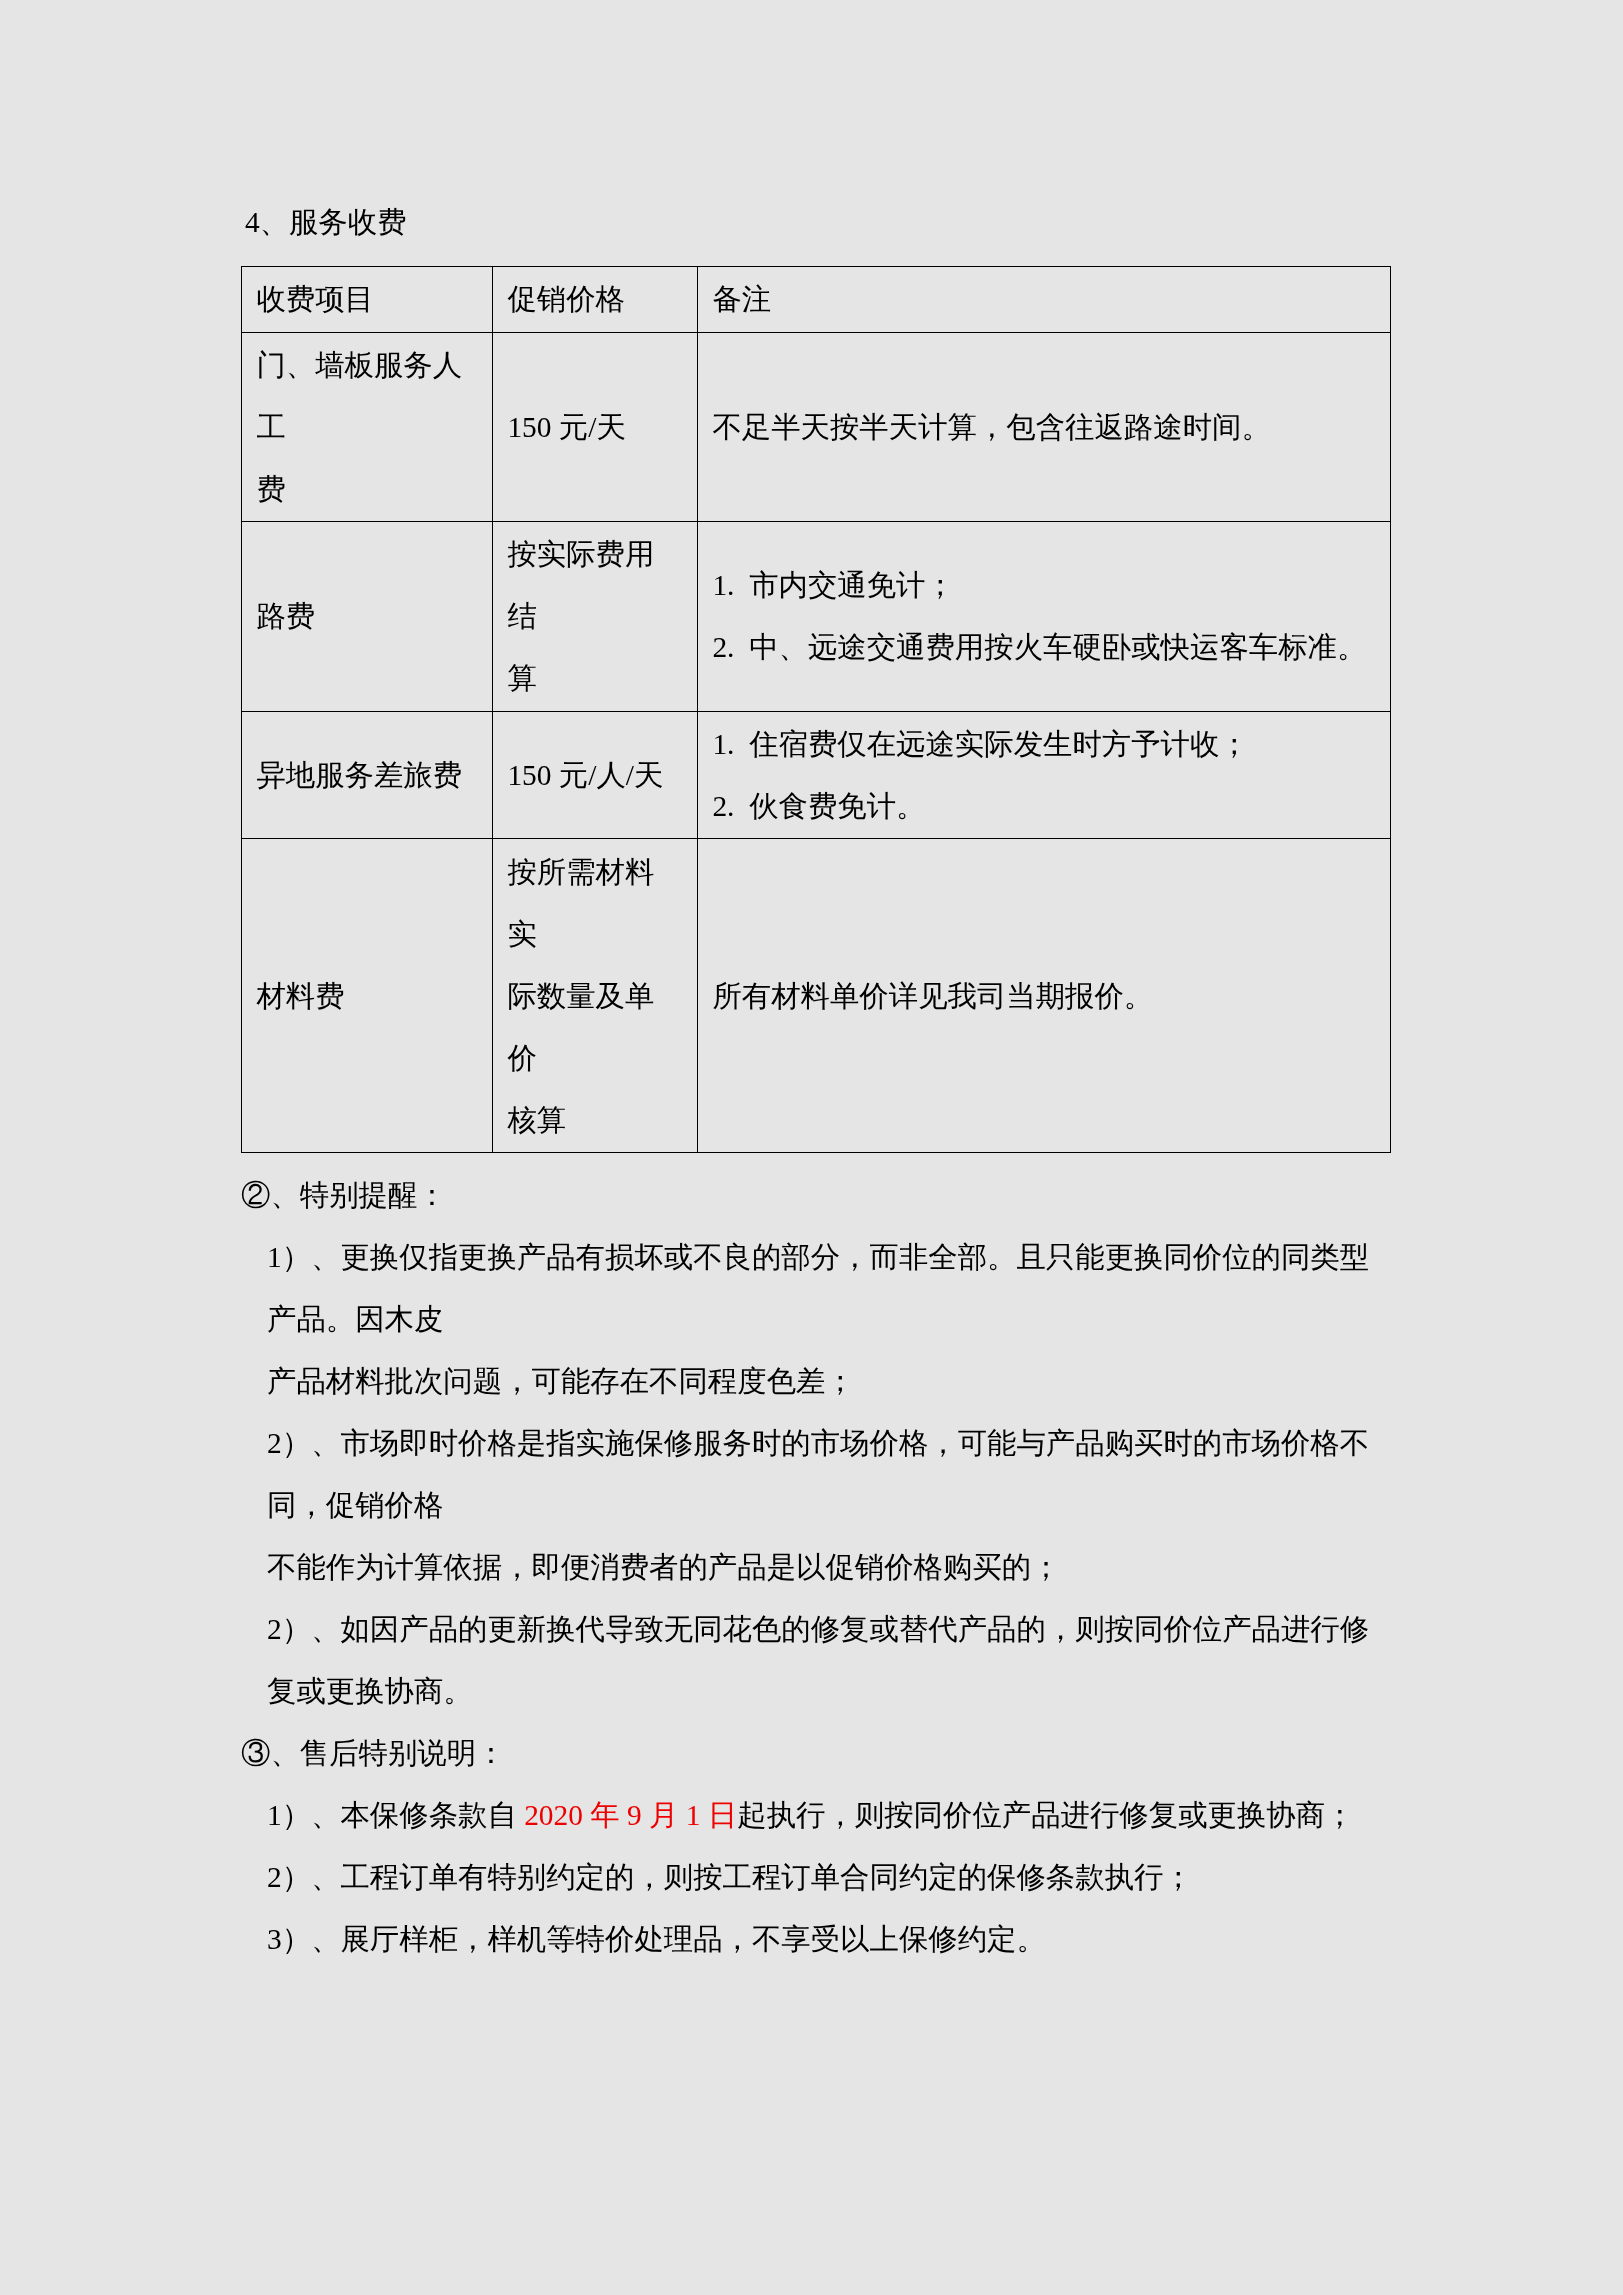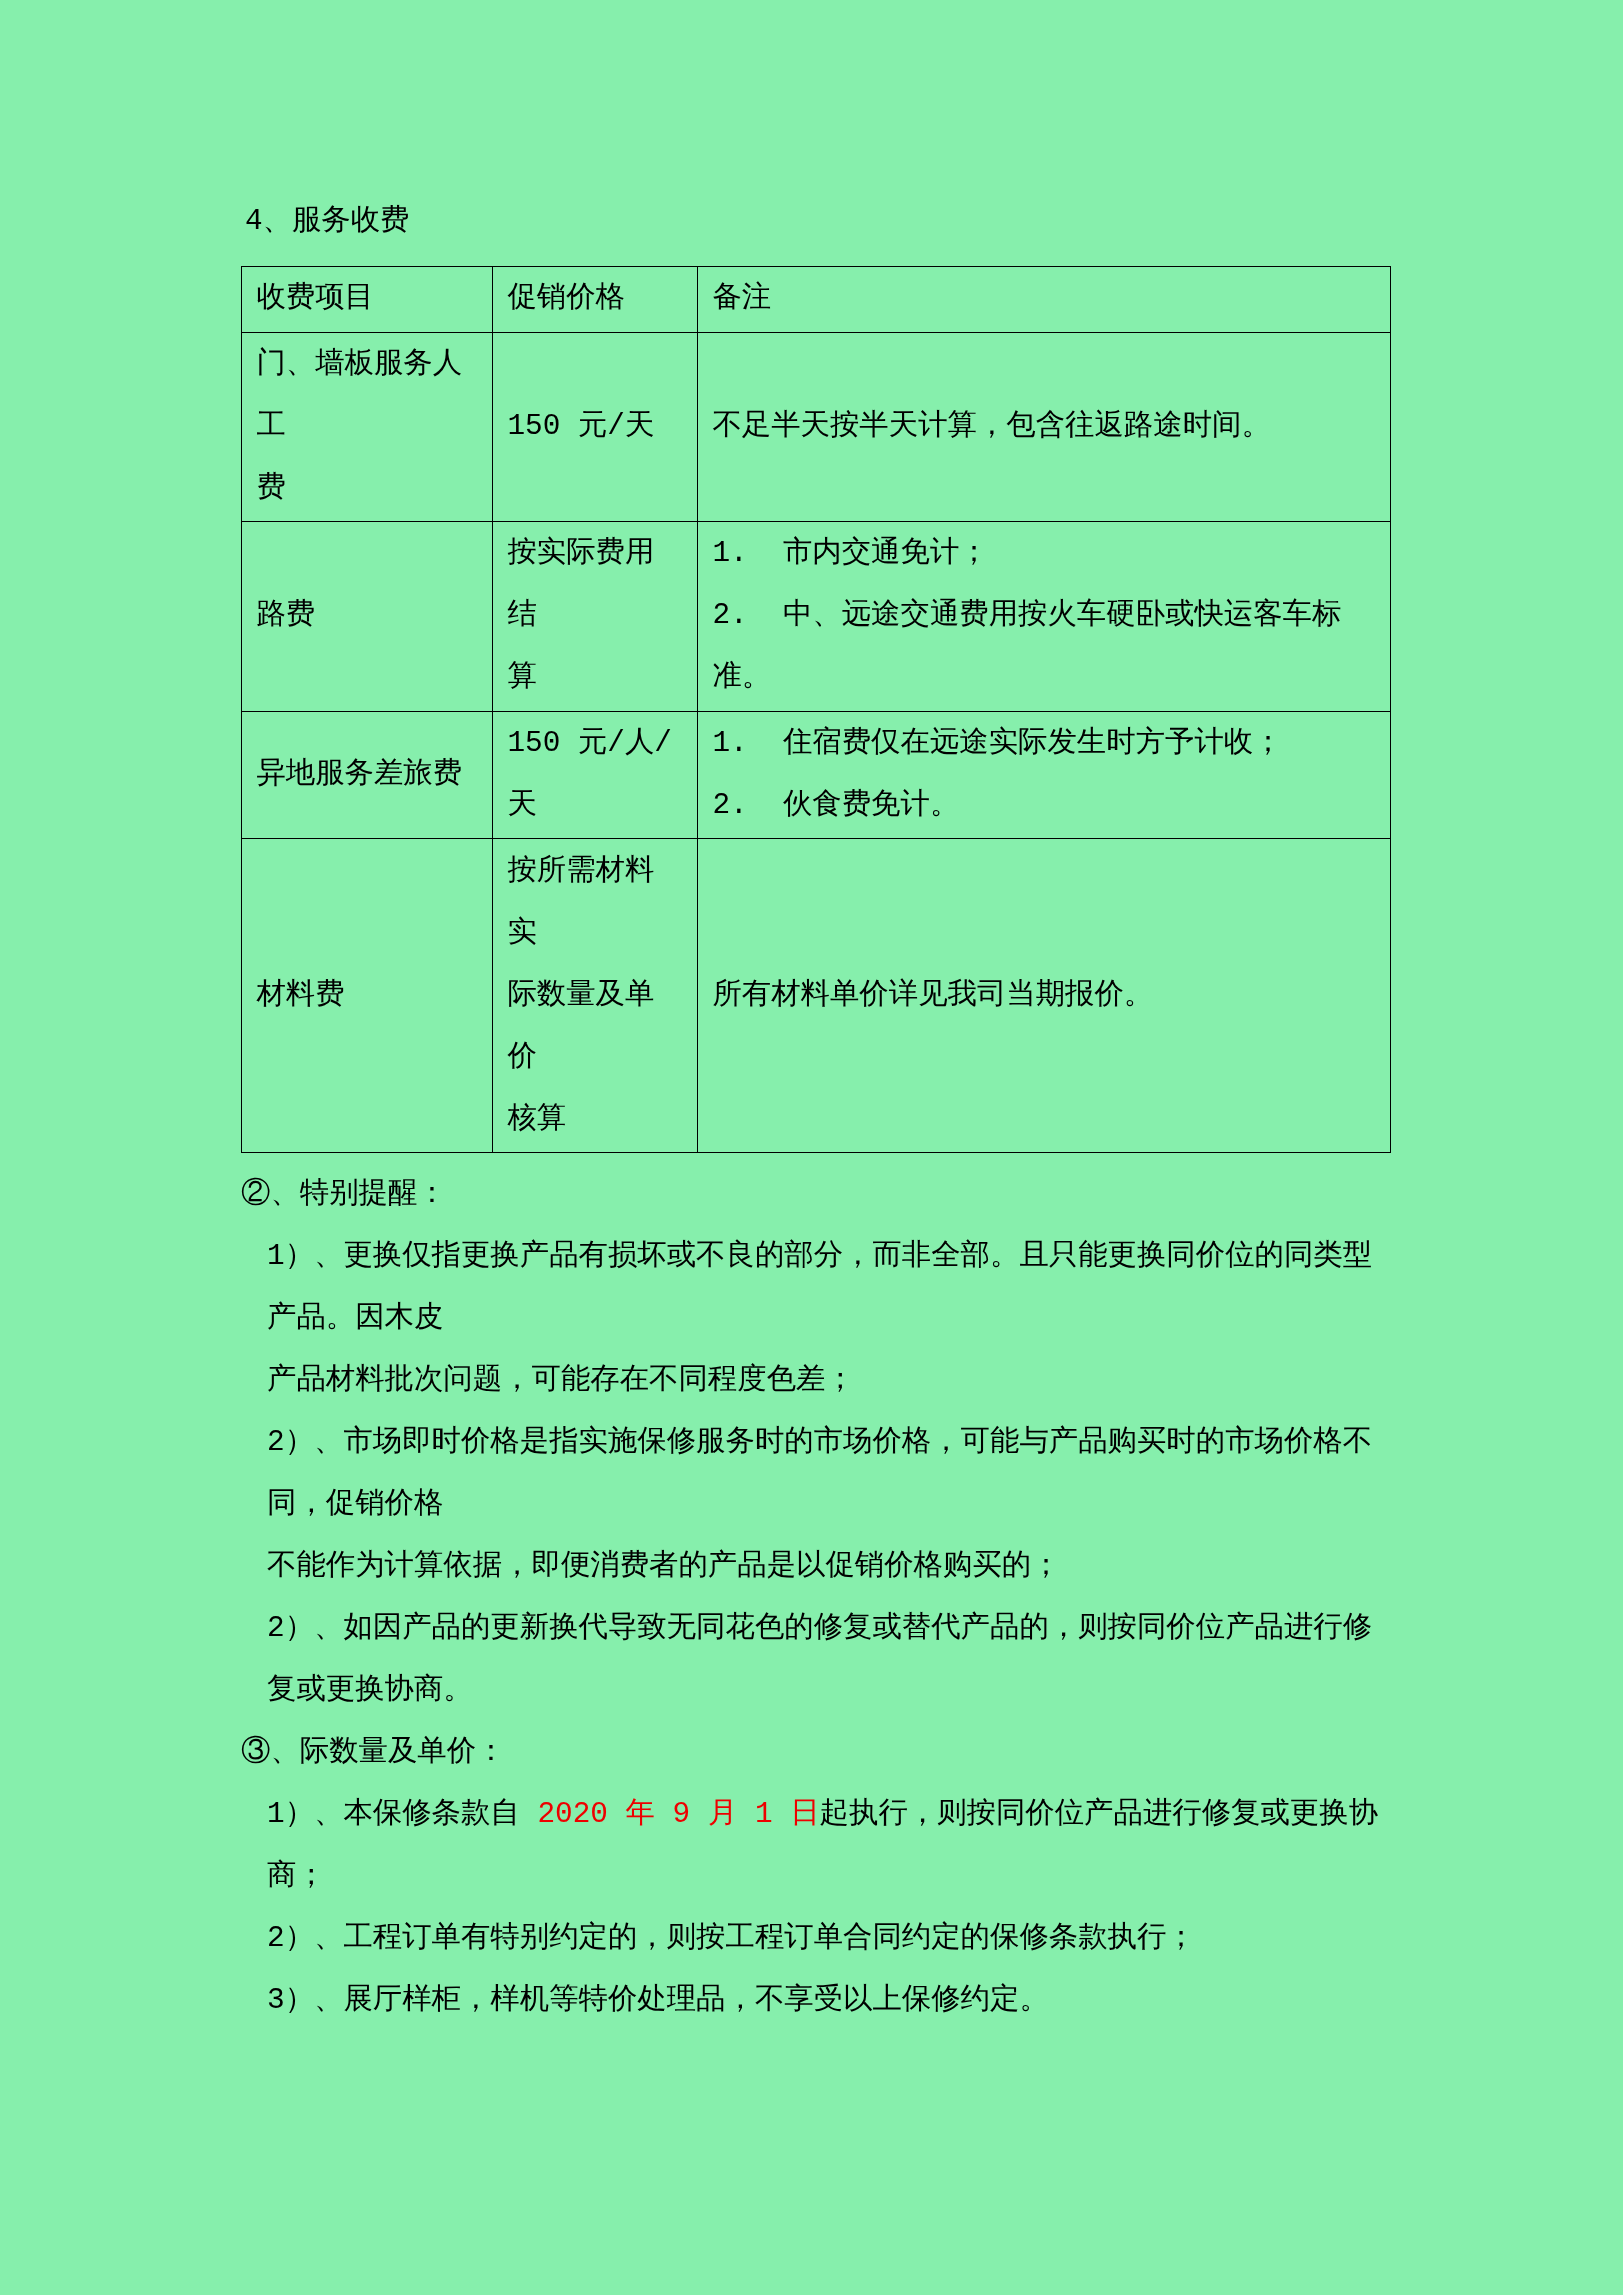--- a/index.html
+++ b/index.html
@@ -1,22 +1,22 @@
 <!DOCTYPE html>
 <html style="font-size:10.5px"><head>
 <meta charset="utf-8">
 <style>
   html, body { margin: 0; padding: 0; background: #ffffff; }
   .page {
     position: relative;
     width: 1623px;
     height: 2295px;
-    background: #86efac;
+    background: #e5e5e5;
     color: #000000;
-    font-family: Liberation Mono, monospace;
+    font-family: Liberation Serif, serif;
     font-size: 29.4px;
     overflow: hidden;
   }
   .content {
     position: absolute;
     left: 241px;
     top: 0;
     width: 1150px;
   }
   .doc-title {
@@ -109,20 +109,20 @@
     </tbody>
       </table>
 
     <p class="sec-head">②、特别提醒：</p>
     <p class="sub-item">1）、更换仅指更换产品有损坏或不良的部分，而非全部。且只能更换同价位的同类型产品。因木皮
 产品材料批次问题，可能存在不同程度色差；</p>
     <p class="sub-item">2）、市场即时价格是指实施保修服务时的市场价格，可能与产品购买时的市场价格不同，促销价格
 不能作为计算依据，即便消费者的产品是以促销价格购买的；</p>
     <p class="sub-item">2）、如因产品的更新换代导致无同花色的修复或替代产品的，则按同价位产品进行修复或更换协商。</p>
 
-    <p class="sec-head" style="margin-top:0;">③、际数量及单价：</p>
+    <p class="sec-head" style="margin-top:0;">③、售后特别说明：</p>
     <p class="sub-item"><span>1）、本保修条款自 </span><span class="red">2020 年 9 月 1 日</span><span>起执行，则按同价位产品进行修复或更换协商；</span></p>
     <p class="sub-item">2）、工程订单有特别约定的，则按工程订单合同约定的保修条款执行；</p>
     <p class="sub-item">3）、展厅样柜，样机等特价处理品，不享受以上保修约定。</p>
 
   </div>
 </div>
 
 
 </body></html>

